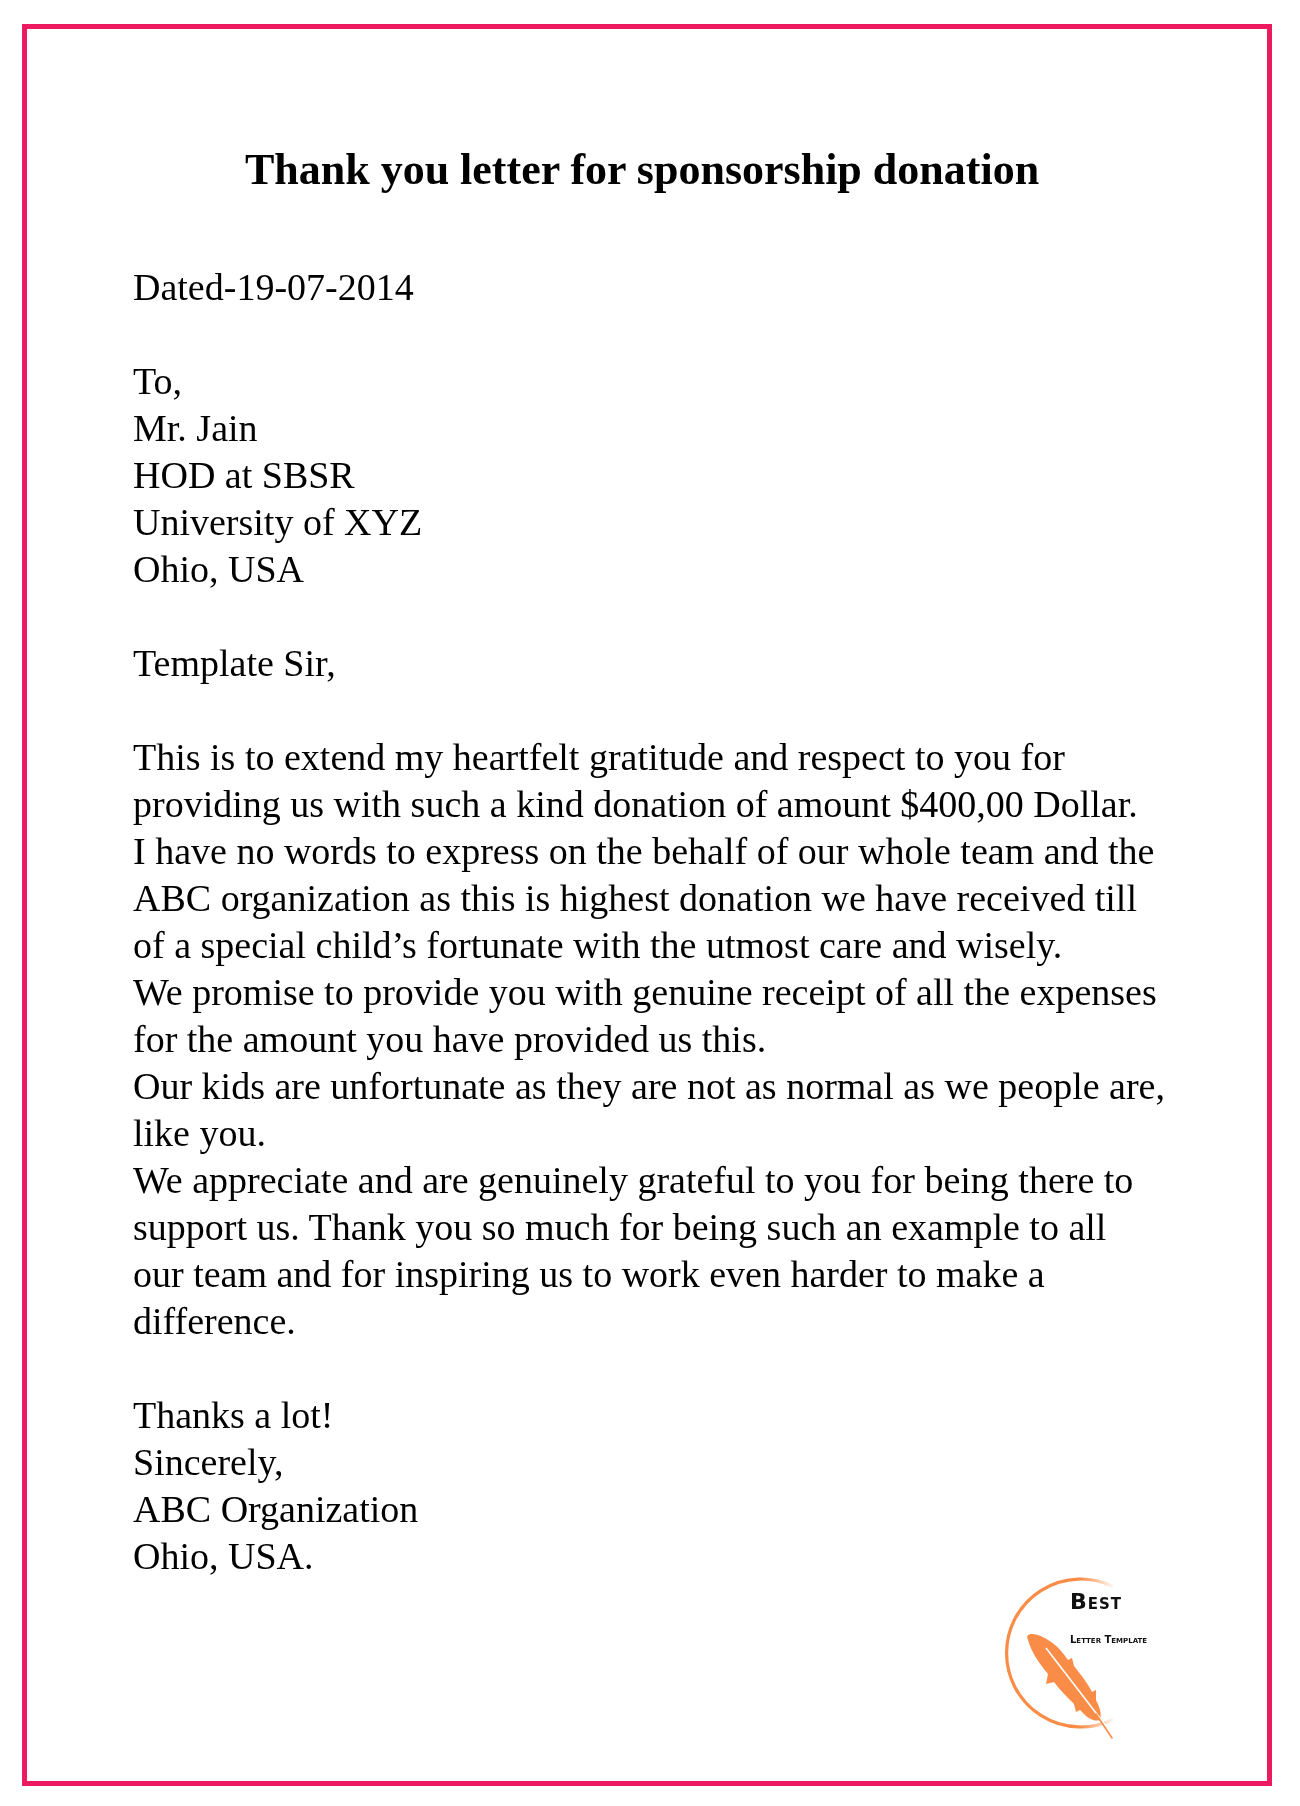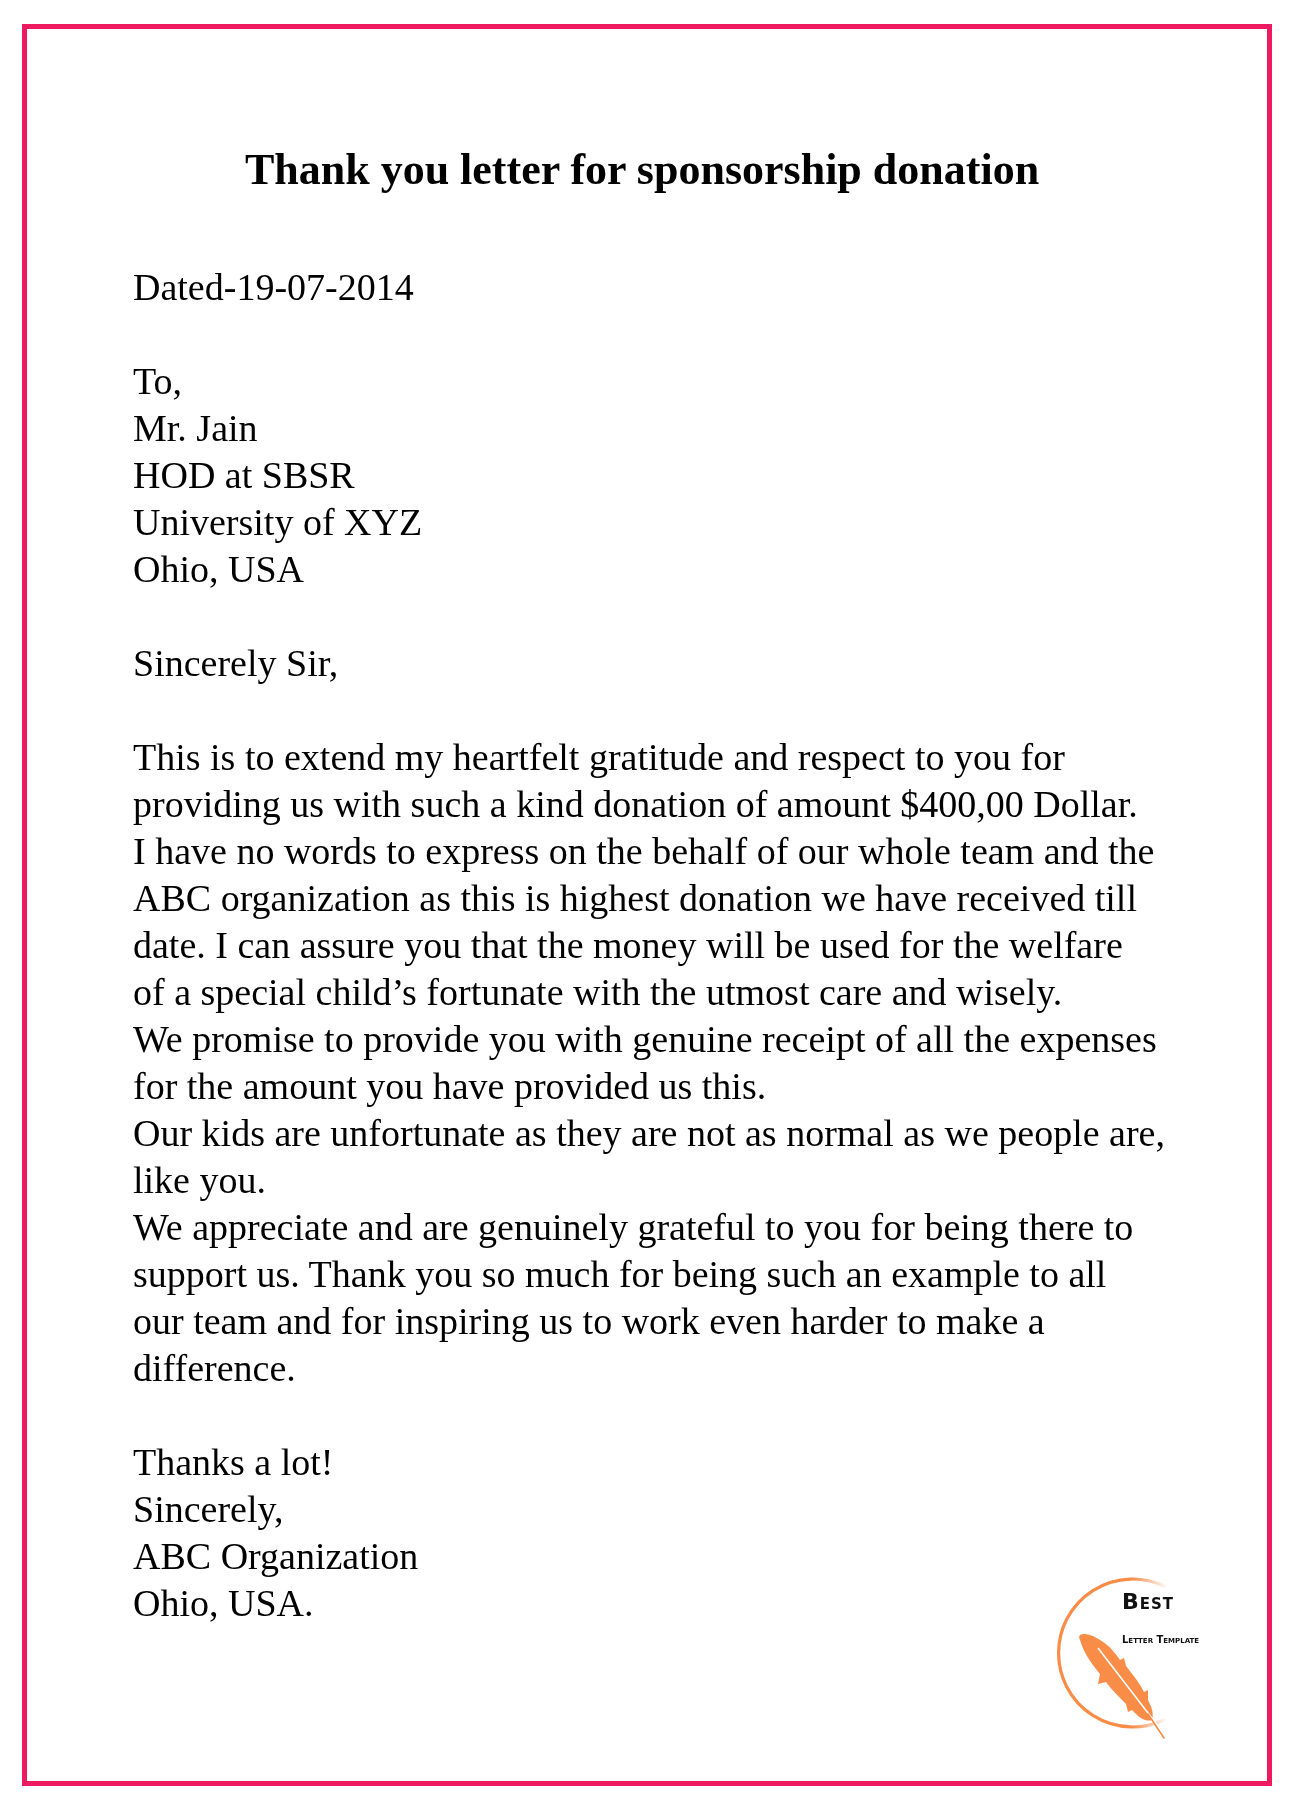--- a/index.html
+++ b/index.html
@@ -50,21 +50,21 @@
       display: block;
       height: 47px;
       white-space: nowrap;
     }
     .blank {
       display: block;
       height: 47px;
     }
     .logo {
       position: absolute;
-      left: 1040px;
+      left: 988px;
       top: 1570px;
       width: 200px;
       height: 180px;
       text-align: center;
     }
     .logo svg {
       position: absolute;
       left: 0;
       top: 0;
     }
@@ -108,29 +108,28 @@
 
   <div>
     <span class="line">To,</span>
     <span class="line">Mr. Jain</span>
     <span class="line">HOD at SBSR</span>
     <span class="line">University of XYZ</span>
     <span class="line">Ohio, USA</span>
   </div>
   <span class="blank"></span>
 
-  <span class="line">Sincerely Sir,</span>
+  <span class="line">Template Sir,</span>
   <span class="blank"></span>
 
   <div>
     <span class="line">This is to extend my heartfelt gratitude and respect to you for</span>
     <span class="line">providing us with such a kind donation of amount $400,00 Dollar.</span>
     <span class="line">I have no words to express on the behalf of our whole team and the</span>
     <span class="line">ABC organization as this is highest donation we have received till</span>
-    <span class="line">date. I can assure you that the money will be used for the welfare</span>
     <span class="line">of a special child’s fortunate with the utmost care and wisely.</span>
     <span class="line">We promise to provide you with genuine receipt of all the expenses</span>
     <span class="line">for the amount you have provided us this.</span>
     <span class="line">Our kids are unfortunate as they are not as normal as we people are,</span>
     <span class="line">like you.</span>
     <span class="line">We appreciate and are genuinely grateful to you for being there to</span>
     <span class="line">support us. Thank you so much for being such an example to all</span>
     <span class="line">our team and for inspiring us to work even harder to make a</span>
     <span class="line">difference.</span>
   </div>

